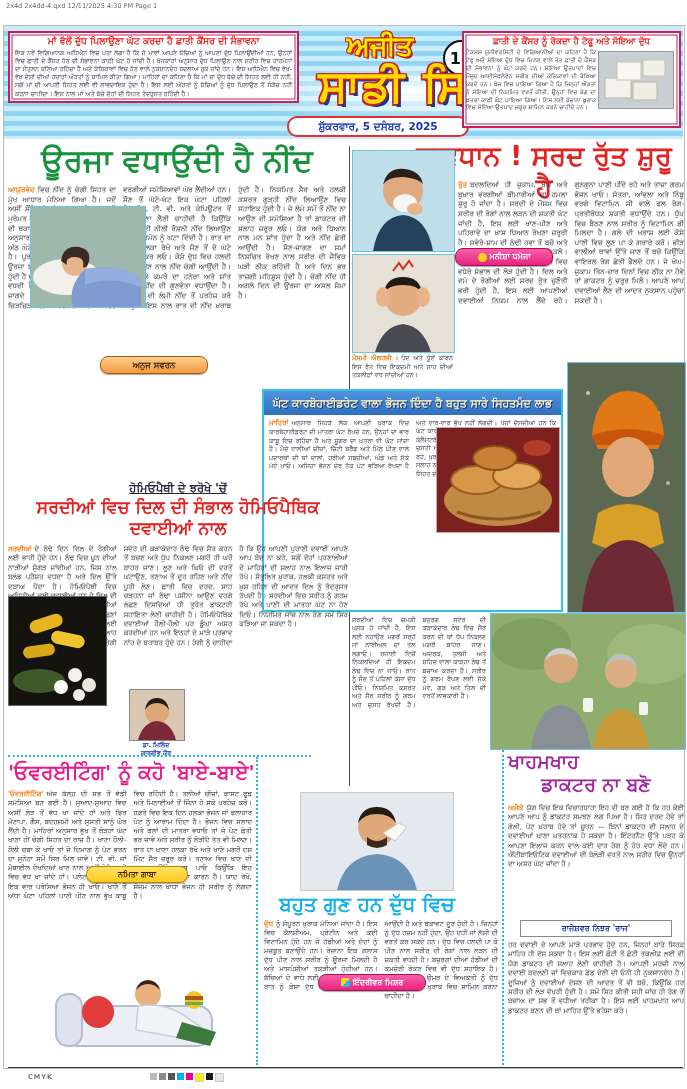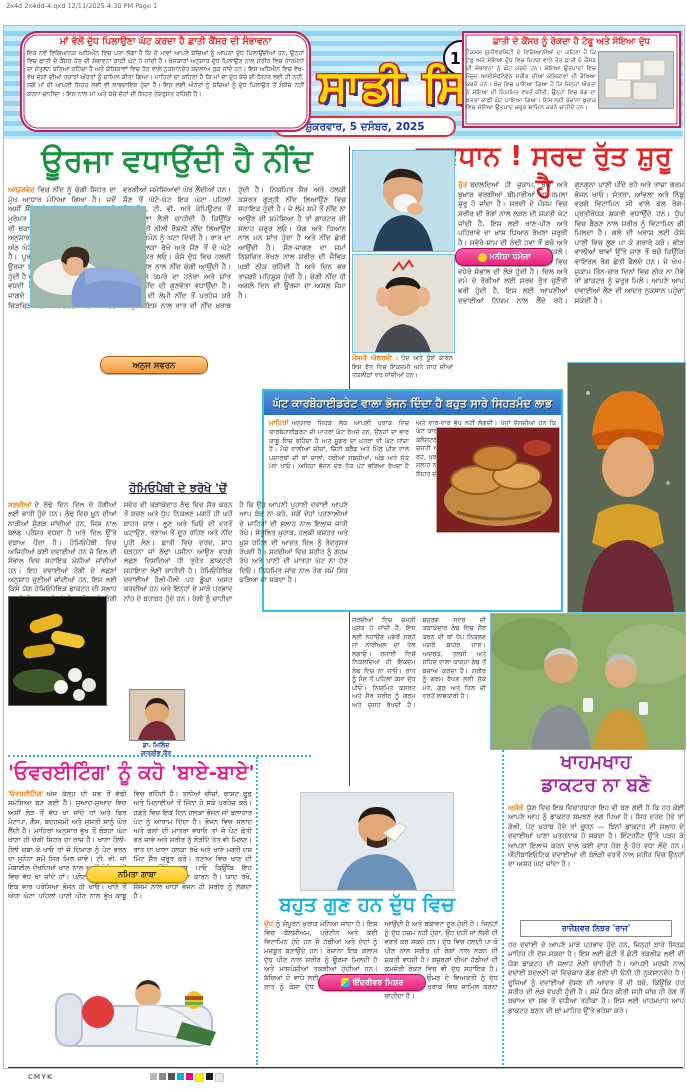--- a/index.html
+++ b/index.html
@@ -26,29 +26,31 @@
 <body>
 
 <div class="page">
 
   <div class="abs" style="left:6px;top:2px;font-size:6.5px;color:#666;">2x4d 2x4dd-4.qxd   12/11/2025   4:30 PM   Page 1</div>
 
   <div class="abs" style="left:3px;top:25px;width:680px;height:1042px;border:1px solid #bbb;"></div>
 
   <div class="abs mast-stripes" style="left:4px;top:26px;width:679px;height:113px;">
     <div class="abs" style="left:230px;top:36px;width:360px;height:60px;background:radial-gradient(ellipse at center,#ffffff 0%,rgba(255,255,255,0) 70%);"></div>
+    <div class="abs" style="left:296px;top:4px;width:160px;text-align:center;font-size:27px;font-weight:bold;color:#ffe800;
+         text-shadow:-1px -1px 0 #cc2200,1px -1px 0 #cc2200,-1px 1px 0 #cc2200,2px 2px 0 #cc2200;">ਅਜੀਤ</div>
     <div class="abs" style="left:439px;top:14px;width:32px;height:32px;border:2.5px solid #111;border-radius:50%;background:#fff;
          display:flex;align-items:center;justify-content:center;font-size:16px;font-weight:bold;color:#111;">11</div>
     <div class="abs" style="left:234px;top:34px;width:370px;text-align:center;font-size:44px;font-weight:bold;color:#ffd900;letter-spacing:2px;
          text-shadow:-1.5px -1.5px 0 #c81f1f,1.5px -1.5px 0 #c81f1f,-1.5px 1.5px 0 #c81f1f,2px 2px 0 #24348f,3px 3px 0 #24348f;">ਸਾਡੀ ਸਿਹਤ</div>
-    <div class="abs" style="left:270px;top:90px;width:178px;height:17px;background:#fff;border:2px solid #e03030;border-radius:10px;
+    <div class="abs" style="left:283px;top:90px;width:178px;height:17px;background:#fff;border:2px solid #e03030;border-radius:10px;
          display:flex;align-items:center;justify-content:center;font-size:10.5px;font-weight:bold;color:#1535a8;">ਸ਼ੁੱਕਰਵਾਰ, 5 ਦਸੰਬਰ, 2025</div>
   </div>
 
-  <div class="abs boxed" style="left:20px;top:31px;width:291px;height:101px;padding:3px 5px;box-sizing:border-box;border-radius:18px;">
+  <div class="abs boxed" style="left:8px;top:31px;width:291px;height:72px;padding:3px 5px;box-sizing:border-box;">
     <div class="hl-red" style="font-size:9.3px;text-align:center;line-height:1.15;">ਮਾਂ ਵੱਲੋਂ ਦੁੱਧ ਪਿਲਾਉਣਾ ਘੱਟ ਕਰਦਾ ਹੈ ਛਾਤੀ ਕੈਂਸਰ ਦੀ ਸੰਭਾਵਨਾ</div>
     <div class="just body-xs" style="font-size:6.2px;margin-top:2px;">ਇਕ ਨਵੇਂ ਵਿਗਿਆਨਕ ਅਧਿਐਨ ਵਿਚ ਪਤਾ ਲੱਗਾ ਹੈ ਕਿ ਜੋ ਮਾਵਾਂ ਆਪਣੇ ਬੱਚਿਆਂ ਨੂੰ ਆਪਣਾ ਦੁੱਧ ਪਿਲਾਉਂਦੀਆਂ ਹਨ, ਉਨ੍ਹਾਂ ਵਿਚ ਛਾਤੀ ਦੇ ਕੈਂਸਰ ਹੋਣ ਦੀ ਸੰਭਾਵਨਾ ਕਾਫ਼ੀ ਘੱਟ ਹੋ ਜਾਂਦੀ ਹੈ। ਖੋਜਕਾਰਾਂ ਅਨੁਸਾਰ ਦੁੱਧ ਪਿਲਾਉਣ ਨਾਲ ਸਰੀਰ ਵਿਚ ਹਾਰਮੋਨਾਂ ਦਾ ਸੰਤੁਲਨ ਬਣਿਆ ਰਹਿੰਦਾ ਹੈ ਅਤੇ ਕੋਸ਼ਿਕਾਵਾਂ ਵਿਚ ਹੋਣ ਵਾਲੇ ਨੁਕਸਾਨਦੇਹ ਬਦਲਾਅ ਰੁਕ ਜਾਂਦੇ ਹਨ। ਇਸ ਅਧਿਐਨ ਵਿਚ ਵੱਖ-ਵੱਖ ਦੇਸ਼ਾਂ ਦੀਆਂ ਹਜ਼ਾਰਾਂ ਔਰਤਾਂ ਨੂੰ ਸ਼ਾਮਿਲ ਕੀਤਾ ਗਿਆ। ਮਾਹਿਰਾਂ ਦਾ ਕਹਿਣਾ ਹੈ ਕਿ ਮਾਂ ਦਾ ਦੁੱਧ ਬੱਚੇ ਦੀ ਸਿਹਤ ਲਈ ਹੀ ਨਹੀਂ, ਸਗੋਂ ਮਾਂ ਦੀ ਆਪਣੀ ਸਿਹਤ ਲਈ ਵੀ ਲਾਭਦਾਇਕ ਹੁੰਦਾ ਹੈ। ਇਸ ਲਈ ਔਰਤਾਂ ਨੂੰ ਬੱਚਿਆਂ ਨੂੰ ਦੁੱਧ ਪਿਲਾਉਣ ਤੋਂ ਸੰਕੋਚ ਨਹੀਂ ਕਰਨਾ ਚਾਹੀਦਾ। ਇਸ ਨਾਲ ਮਾਂ ਅਤੇ ਬੱਚੇ ਦੋਹਾਂ ਦੀ ਸਿਹਤ ਤੰਦਰੁਸਤ ਰਹਿੰਦੀ ਹੈ।</div>
   </div>
 
   <div class="abs boxed" style="left:462px;top:31px;width:219px;height:97px;padding:3px 2px;box-sizing:border-box;">
     <div class="hl-red" style="font-size:8.8px;text-align:center;line-height:1.15;">ਛਾਤੀ ਦੇ ਕੈਂਸਰ ਨੂੰ ਰੋਕਦਾ ਹੈ ਟੋਫੂ ਅਤੇ ਸੋਇਆ ਦੁੱਧ</div>
     <svg class="abs" style="right:5px;top:18px;width:74px;height:56px;border:1px solid #999;" viewBox="0 0 74 56">
       <rect width="74" height="56" fill="#c9ced3"></rect>
       <rect x="6" y="26" width="26" height="20" fill="#f4f2ea" stroke="#b9b5a6" stroke-width="1"></rect>
       <rect x="34" y="30" width="24" height="18" fill="#efede2" stroke="#b9b5a6" stroke-width="1"></rect>
@@ -150,20 +152,21 @@
     <path d="M40 135 q6 -42 30 -44 q24 2 30 44 Z" fill="#8a8f96"></path>
     <circle cx="130" cy="58" r="16" fill="#dcae84"></circle>
     <path d="M114 54 q4 -14 16 -14 q12 0 16 14 q-6 -8 -16 -8 q-10 0 -16 8 Z" fill="#bfbfbf"></path>
     <path d="M102 135 q6 -38 28 -40 q22 2 28 40 Z" fill="#c89a38"></path>
     <rect x="92" y="84" width="10" height="14" rx="2" fill="#f2f2ee"></rect>
     <rect x="148" y="88" width="9" height="13" rx="2" fill="#f2f2ee"></rect>
   </svg>
 
   <div class="abs" style="left:8px;top:481px;width:340px;height:278px;">
     <div style="text-align:center;font-size:11.5px;font-weight:bold;color:#23233a;text-decoration:underline;">ਹੋਮਿਓਪੈਥੀ ਦੇ ਝਰੋਖੇ 'ਚੋਂ</div>
+    <div style="text-align:center;font-size:17.5px;font-weight:bold;color:#e32222;margin-top:2px;">ਸਰਦੀਆਂ ਵਿਚ ਦਿਲ ਦੀ ਸੰਭਾਲ ਹੋਮਿਓਪੈਥਿਕ ਦਵਾਈਆਂ ਨਾਲ</div>
     <div class="cols3 just body-sm" style="margin-top:6px;height:226px;overflow:hidden;font-size:7px;">
       <span class="lead">ਸਰਦੀਆਂ</span><span>ਦੇ ਠੰਢੇ ਦਿਨ ਦਿਲ ਦੇ ਰੋਗੀਆਂ ਲਈ ਭਾਰੀ ਹੁੰਦੇ ਹਨ। ਠੰਢ ਵਿਚ ਖ਼ੂਨ ਦੀਆਂ ਨਾੜੀਆਂ ਸੁੰਗੜ ਜਾਂਦੀਆਂ ਹਨ, ਜਿਸ ਨਾਲ ਬਲੱਡ ਪ੍ਰੈਸ਼ਰ ਵਧਦਾ ਹੈ ਅਤੇ ਦਿਲ ਉੱਤੇ ਦਬਾਅ ਪੈਂਦਾ ਹੈ। ਹੋਮਿਓਪੈਥੀ ਵਿਚ ਅਜਿਹੀਆਂ ਕਈ ਦਵਾਈਆਂ ਹਨ ਜੋ ਦਿਲ ਦੀ ਸੰਭਾਲ ਵਿਚ ਸਹਾਇਕ ਮੰਨੀਆਂ ਜਾਂਦੀਆਂ ਹਨ। ਇਹ ਦਵਾਈਆਂ ਰੋਗੀ ਦੇ ਲੱਛਣਾਂ ਅਨੁਸਾਰ ਚੁਣੀਆਂ ਜਾਂਦੀਆਂ ਹਨ, ਇਸ ਲਈ ਕਿਸੇ ਯੋਗ ਹੋਮਿਓਪੈਥਿਕ ਡਾਕਟਰ ਦੀ ਸਲਾਹ ਜ਼ਰੂਰੀ ਹੈ। ਸਰਦੀਆਂ ਵਿਚ ਦਿਲ ਦੇ ਰੋਗੀ ਸਵੇਰ ਦੀ ਕੜਾਕੇਦਾਰ ਠੰਢ ਵਿਚ ਸੈਰ ਕਰਨ ਤੋਂ ਬਚਣ ਅਤੇ ਧੁੱਪ ਨਿਕਲਣ ਮਗਰੋਂ ਹੀ ਘਰੋਂ ਬਾਹਰ ਜਾਣ। ਲੂਣ ਅਤੇ ਘਿਓ ਦੀ ਵਰਤੋਂ ਘਟਾਉਣ, ਤਣਾਅ ਤੋਂ ਦੂਰ ਰਹਿਣ ਅਤੇ ਨੀਂਦ ਪੂਰੀ ਲੈਣ। ਛਾਤੀ ਵਿਚ ਦਰਦ, ਸਾਹ ਚੜ੍ਹਨਾ ਜਾਂ ਠੰਢਾ ਪਸੀਨਾ ਆਉਣ ਵਰਗੇ ਲੱਛਣ ਦਿਸਦਿਆਂ ਹੀ ਤੁਰੰਤ ਡਾਕਟਰੀ ਸਹਾਇਤਾ ਲੈਣੀ ਚਾਹੀਦੀ ਹੈ। ਹੋਮਿਓਪੈਥਿਕ ਦਵਾਈਆਂ ਹੌਲੀ-ਹੌਲੀ ਪਰ ਡੂੰਘਾ ਅਸਰ ਕਰਦੀਆਂ ਹਨ ਅਤੇ ਇਨ੍ਹਾਂ ਦੇ ਮਾੜੇ ਪ੍ਰਭਾਵ ਨਾਂਹ ਦੇ ਬਰਾਬਰ ਹੁੰਦੇ ਹਨ। ਰੋਗੀ ਨੂੰ ਚਾਹੀਦਾ ਹੈ ਕਿ ਉਹ ਆਪਣੀ ਪੁਰਾਣੀ ਦਵਾਈ ਆਪਣੇ ਆਪ ਬੰਦ ਨਾ ਕਰੇ, ਸਗੋਂ ਦੋਹਾਂ ਪ੍ਰਣਾਲੀਆਂ ਦੇ ਮਾਹਿਰਾਂ ਦੀ ਸਲਾਹ ਨਾਲ ਇਲਾਜ ਜਾਰੀ ਰੱਖੇ। ਸੰਤੁਲਿਤ ਖ਼ੁਰਾਕ, ਹਲਕੀ ਕਸਰਤ ਅਤੇ ਖ਼ੁਸ਼ ਰਹਿਣ ਦੀ ਆਦਤ ਦਿਲ ਨੂੰ ਤੰਦਰੁਸਤ ਰੱਖਦੀ ਹੈ। ਸਰਦੀਆਂ ਵਿਚ ਸਰੀਰ ਨੂੰ ਗਰਮ ਰੱਖੋ ਅਤੇ ਪਾਣੀ ਦੀ ਮਾਤਰਾ ਘੱਟ ਨਾ ਹੋਣ ਦਿਓ। ਨਿਯਮਿਤ ਜਾਂਚ ਨਾਲ ਰੋਗ ਸਮੇਂ ਸਿਰ ਫੜਿਆ ਜਾ ਸਕਦਾ ਹੈ।</span>
     </div>
   </div>
   <svg class="abs" style="left:8px;top:596px;width:97px;height:108px;border:1px solid #666;" viewBox="0 0 97 108">
     <rect width="97" height="108" fill="#15130f"></rect>
     <ellipse cx="30" cy="84" rx="26" ry="12" fill="#3f5a2a"></ellipse>
     <rect x="20" y="20" width="34" height="13" rx="6.5" fill="#e8b520" transform="rotate(-18 37 26)"></rect>
     <rect x="42" y="36" width="34" height="13" rx="6.5" fill="#f0c430" transform="rotate(12 59 42)"></rect>
     <rect x="14" y="48" width="32" height="12" rx="6" fill="#d8a818" transform="rotate(-8 30 54)"></rect>
@@ -223,21 +226,21 @@
     <div class="abs cols2 just body-xs" style="left:2px;top:130px;width:234px;height:140px;overflow:hidden;font-size:6.8px;">
       <span class="lead" style="font-size:7px;">ਦੁੱਧ</span><span>ਨੂੰ ਸੰਪੂਰਨ ਖ਼ੁਰਾਕ ਮੰਨਿਆ ਜਾਂਦਾ ਹੈ। ਇਸ ਵਿਚ ਕੈਲਸ਼ੀਅਮ, ਪ੍ਰੋਟੀਨ ਅਤੇ ਕਈ ਵਿਟਾਮਿਨ ਹੁੰਦੇ ਹਨ ਜੋ ਹੱਡੀਆਂ ਅਤੇ ਦੰਦਾਂ ਨੂੰ ਮਜ਼ਬੂਤ ਬਣਾਉਂਦੇ ਹਨ। ਰੋਜ਼ਾਨਾ ਇਕ ਗਲਾਸ ਦੁੱਧ ਪੀਣ ਨਾਲ ਸਰੀਰ ਨੂੰ ਊਰਜਾ ਮਿਲਦੀ ਹੈ ਅਤੇ ਮਾਸਪੇਸ਼ੀਆਂ ਤਕੜੀਆਂ ਹੁੰਦੀਆਂ ਹਨ। ਬੱਚਿਆਂ ਦੇ ਵਾਧੇ ਲਈ ਦੁੱਧ ਬੇਹੱਦ ਜ਼ਰੂਰੀ ਹੈ। ਰਾਤ ਨੂੰ ਕੋਸਾ ਦੁੱਧ ਪੀਣ ਨਾਲ ਨੀਂਦ ਚੰਗੀ ਆਉਂਦੀ ਹੈ ਅਤੇ ਥਕਾਵਟ ਦੂਰ ਹੁੰਦੀ ਹੈ। ਜਿਨ੍ਹਾਂ ਨੂੰ ਦੁੱਧ ਹਜ਼ਮ ਨਹੀਂ ਹੁੰਦਾ, ਉਹ ਦਹੀਂ ਜਾਂ ਲੱਸੀ ਦੀ ਵਰਤੋਂ ਕਰ ਸਕਦੇ ਹਨ। ਦੁੱਧ ਵਿਚ ਹਲਦੀ ਪਾ ਕੇ ਪੀਣ ਨਾਲ ਸਰੀਰ ਦੀ ਰੋਗਾਂ ਨਾਲ ਲੜਨ ਦੀ ਸ਼ਕਤੀ ਵਧਦੀ ਹੈ। ਬਜ਼ੁਰਗਾਂ ਦੀਆਂ ਹੱਡੀਆਂ ਦੀ ਕਮਜ਼ੋਰੀ ਰੋਕਣ ਵਿਚ ਵੀ ਦੁੱਧ ਸਹਾਇਕ ਹੈ। ਇਸ ਲਈ ਹਰ ਉਮਰ ਦੇ ਵਿਅਕਤੀ ਨੂੰ ਦੁੱਧ ਆਪਣੀ ਰੋਜ਼ਾਨਾ ਖ਼ੁਰਾਕ ਵਿਚ ਸ਼ਾਮਿਲ ਕਰਨਾ ਚਾਹੀਦਾ ਹੈ।</span>
     </div>
     <div class="abs pill" style="left:56px;top:184px;width:106px;height:15px;background:linear-gradient(180deg,#f85fa8,#e8247f);border:1px solid #a80f55;color:#fff;font-size:8px;">
       <span style="width:9px;height:9px;background:linear-gradient(135deg,#ffd21e 50%,#2ab8e8 50%);margin-right:3px;border-radius:2px;"></span>
       <span>ਇੰਦਰੀਵਰ ਮਿਸ਼ਰ</span>
     </div>
   </div>
 
   <div class="abs" style="left:508px;top:750px;width:176px;height:315px;">
-    <div style="text-align:center;font-size:19px;font-weight:bold;color:#a127a1;">ਖਾਹਮਖਾਹ</div>
+    <div style="text-align:left;font-size:19px;font-weight:bold;color:#a127a1;">ਖਾਹਮਖਾਹ</div>
     <div style="text-align:center;font-size:19px;font-weight:bold;color:#a127a1;">ਡਾਕਟਰ ਨਾ ਬਣੋ</div>
     <div class="just body-sm" style="margin-top:8px;font-size:7px;height:112px;overflow:hidden;">
       <span class="lead">ਅਜੋਕੇ</span><span>ਯੁੱਗ ਵਿਚ ਇਕ ਵਿਚਾਰਧਾਰਾ ਇਹ ਵੀ ਬਣ ਗਈ ਹੈ ਕਿ ਹਰ ਕੋਈ ਆਪਣੇ ਆਪ ਨੂੰ ਡਾਕਟਰ ਸਮਝਣ ਲੱਗ ਪਿਆ ਹੈ। ਸਿਰ ਦਰਦ ਹੋਵੇ ਤਾਂ ਗੋਲੀ, ਪੇਟ ਖ਼ਰਾਬ ਹੋਵੇ ਤਾਂ ਚੂਰਨ — ਬਿਨਾਂ ਡਾਕਟਰ ਦੀ ਸਲਾਹ ਦੇ ਦਵਾਈਆਂ ਖਾਣਾ ਖ਼ਤਰਨਾਕ ਹੋ ਸਕਦਾ ਹੈ। ਇੰਟਰਨੈੱਟ ਉੱਤੇ ਪੜ੍ਹ ਕੇ ਆਪਣਾ ਇਲਾਜ ਕਰਨ ਵਾਲੇ ਕਈ ਵਾਰ ਰੋਗ ਨੂੰ ਹੋਰ ਵਧਾ ਲੈਂਦੇ ਹਨ। ਐਂਟੀਬਾਇਓਟਿਕ ਦਵਾਈਆਂ ਦੀ ਬੇਲੋੜੀ ਵਰਤੋਂ ਨਾਲ ਸਰੀਰ ਵਿਚ ਉਨ੍ਹਾਂ ਦਾ ਅਸਰ ਘੱਟ ਜਾਂਦਾ ਹੈ।</span>
     </div>
     <div style="margin:4px auto;width:150px;height:15px;border:1px solid #888;background:#fff;display:flex;align-items:center;justify-content:center;
          font-size:8px;font-weight:bold;color:#1535a8;">ਰਾਜੇਸ਼ਵਰ ਨਿਝਰ 'ਰਾਜ'</div>
     <div class="just body-sm" style="font-size:7px;height:140px;overflow:hidden;">ਹਰ ਦਵਾਈ ਦੇ ਆਪਣੇ ਮਾੜੇ ਪ੍ਰਭਾਵ ਹੁੰਦੇ ਹਨ, ਜਿਨ੍ਹਾਂ ਬਾਰੇ ਸਿਰਫ਼ ਮਾਹਿਰ ਹੀ ਦੱਸ ਸਕਦਾ ਹੈ। ਇਸ ਲਈ ਛੋਟੀ ਤੋਂ ਛੋਟੀ ਤਕਲੀਫ਼ ਲਈ ਵੀ ਯੋਗ ਡਾਕਟਰ ਦੀ ਸਲਾਹ ਲੈਣੀ ਚਾਹੀਦੀ ਹੈ। ਆਪਣੀ ਮਰਜ਼ੀ ਨਾਲ ਦਵਾਈ ਬਦਲਣੀ ਜਾਂ ਵਿਚਕਾਰ ਛੱਡ ਦੇਣੀ ਵੀ ਓਨੀ ਹੀ ਨੁਕਸਾਨਦੇਹ ਹੈ। ਦੂਜਿਆਂ ਨੂੰ ਦਵਾਈਆਂ ਦੱਸਣ ਦੀ ਆਦਤ ਤੋਂ ਵੀ ਬਚੋ, ਕਿਉਂਕਿ ਹਰ ਸਰੀਰ ਦੀ ਲੋੜ ਵੱਖਰੀ ਹੁੰਦੀ ਹੈ। ਸਮੇਂ ਸਿਰ ਕੀਤੀ ਸਹੀ ਜਾਂਚ ਹੀ ਰੋਗ ਤੋਂ ਬਚਾਅ ਦਾ ਸਭ ਤੋਂ ਵਧੀਆ ਤਰੀਕਾ ਹੈ। ਇਸ ਲਈ ਖਾਹਮਖਾਹ ਆਪ ਡਾਕਟਰ ਬਣਨ ਦੀ ਥਾਂ ਮਾਹਿਰ ਉੱਤੇ ਭਰੋਸਾ ਕਰੋ।</div>
   </div>
 
   <div class="abs" style="left:8px;top:1067px;width:675px;border-top:1.5px solid #333;"></div>

